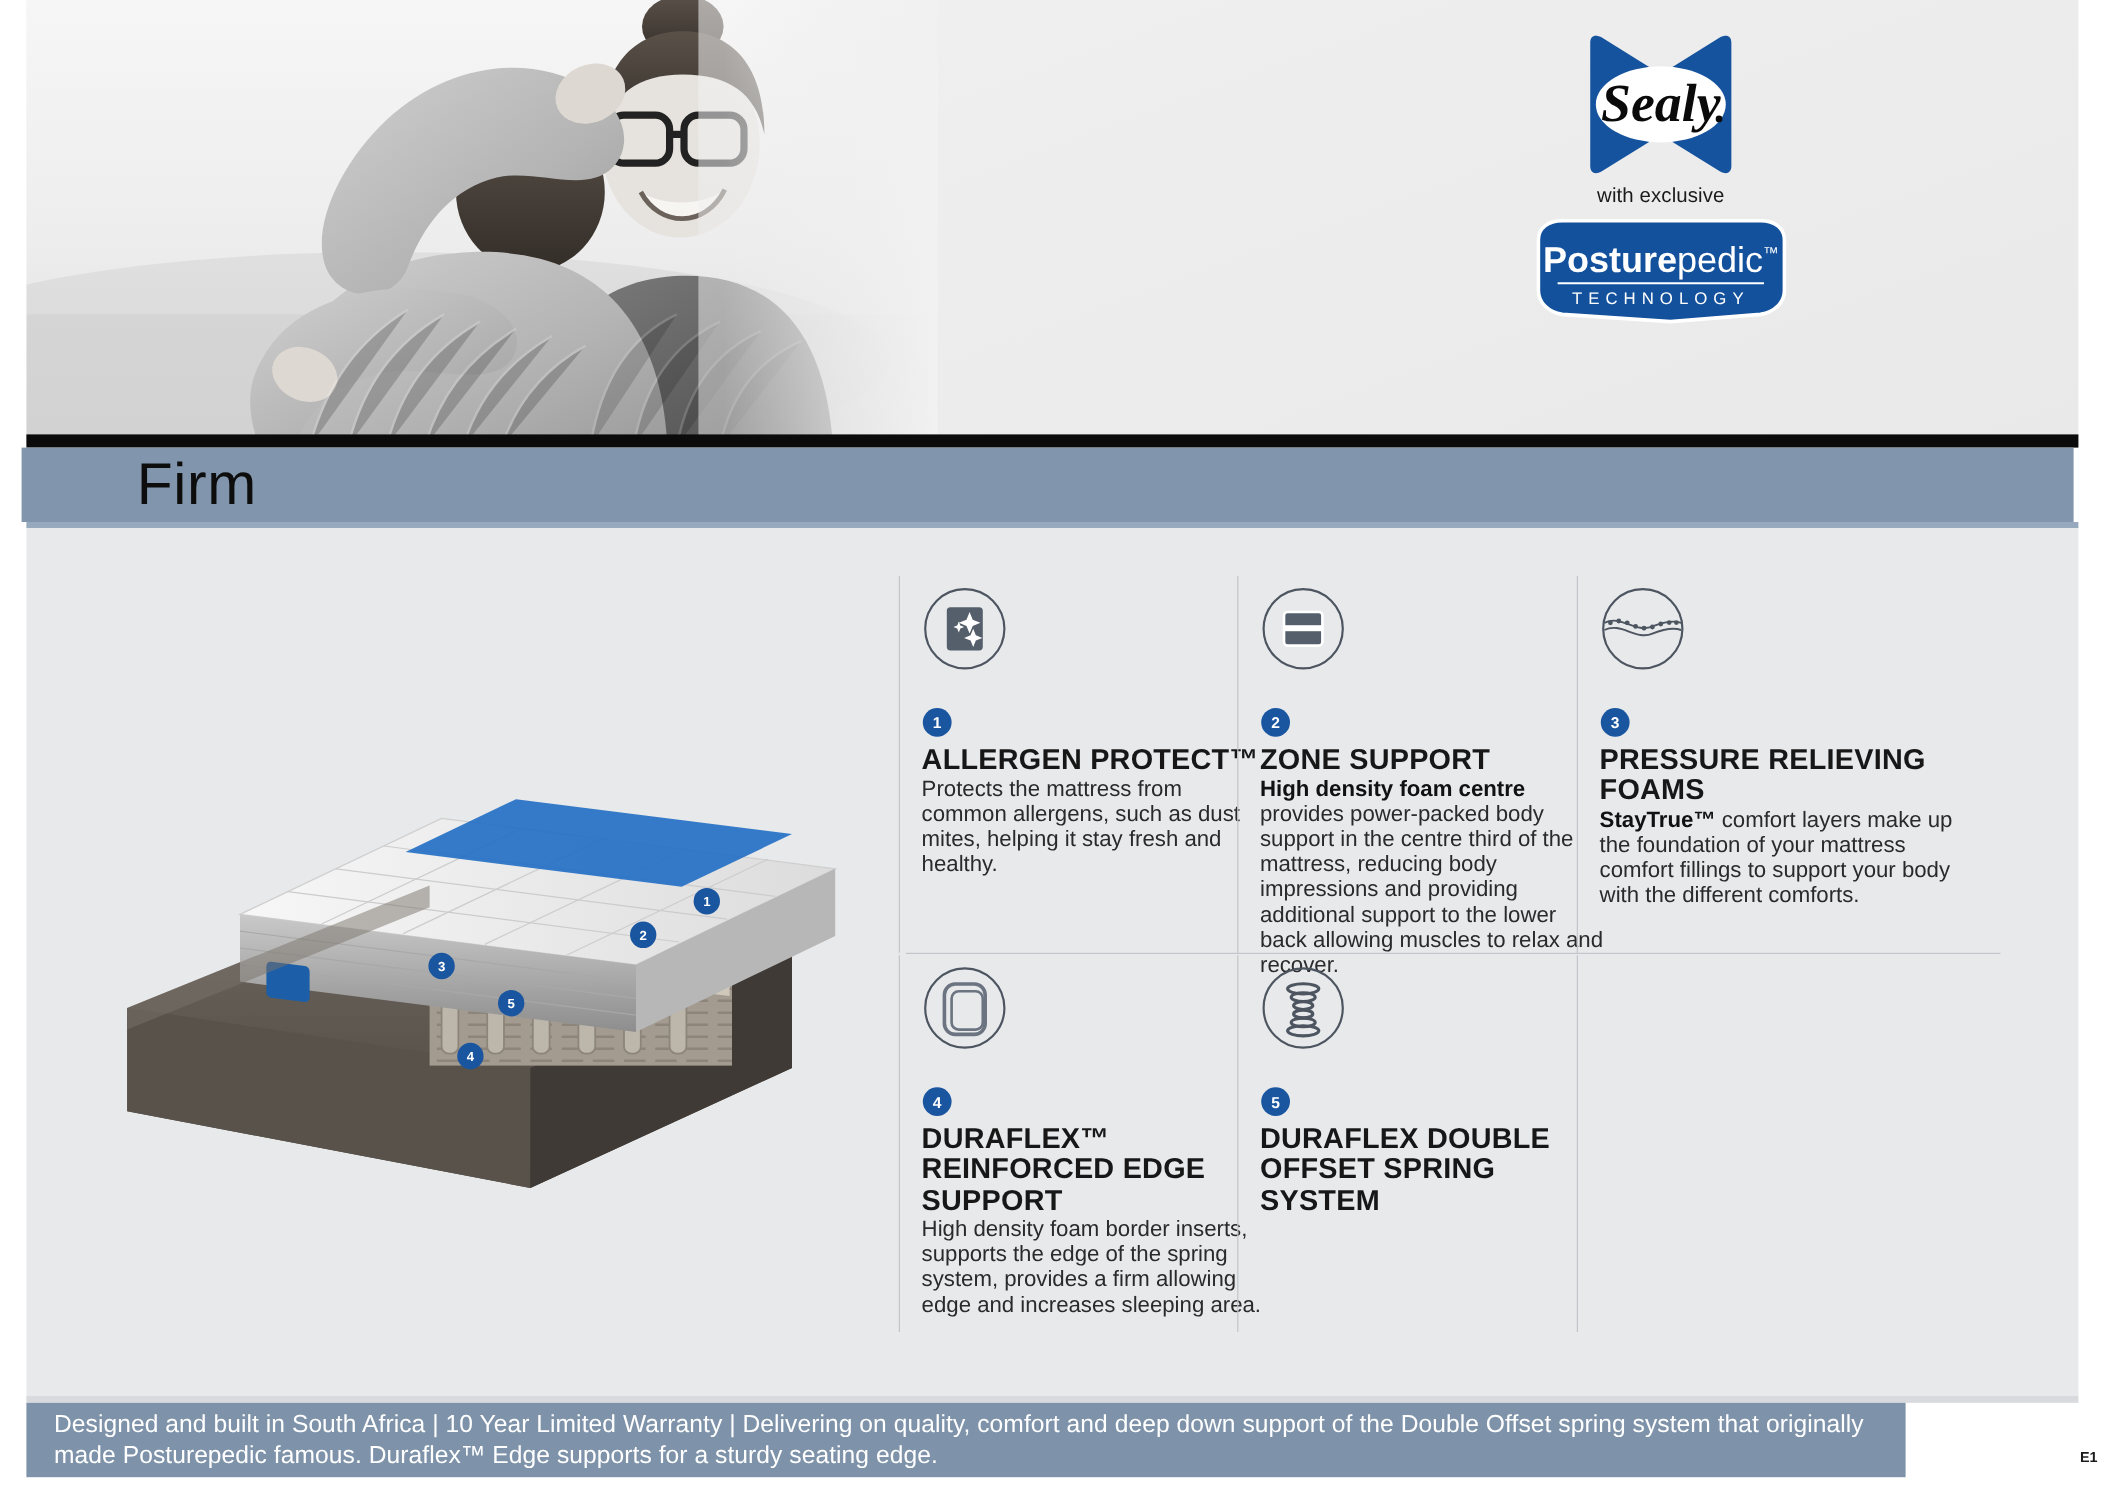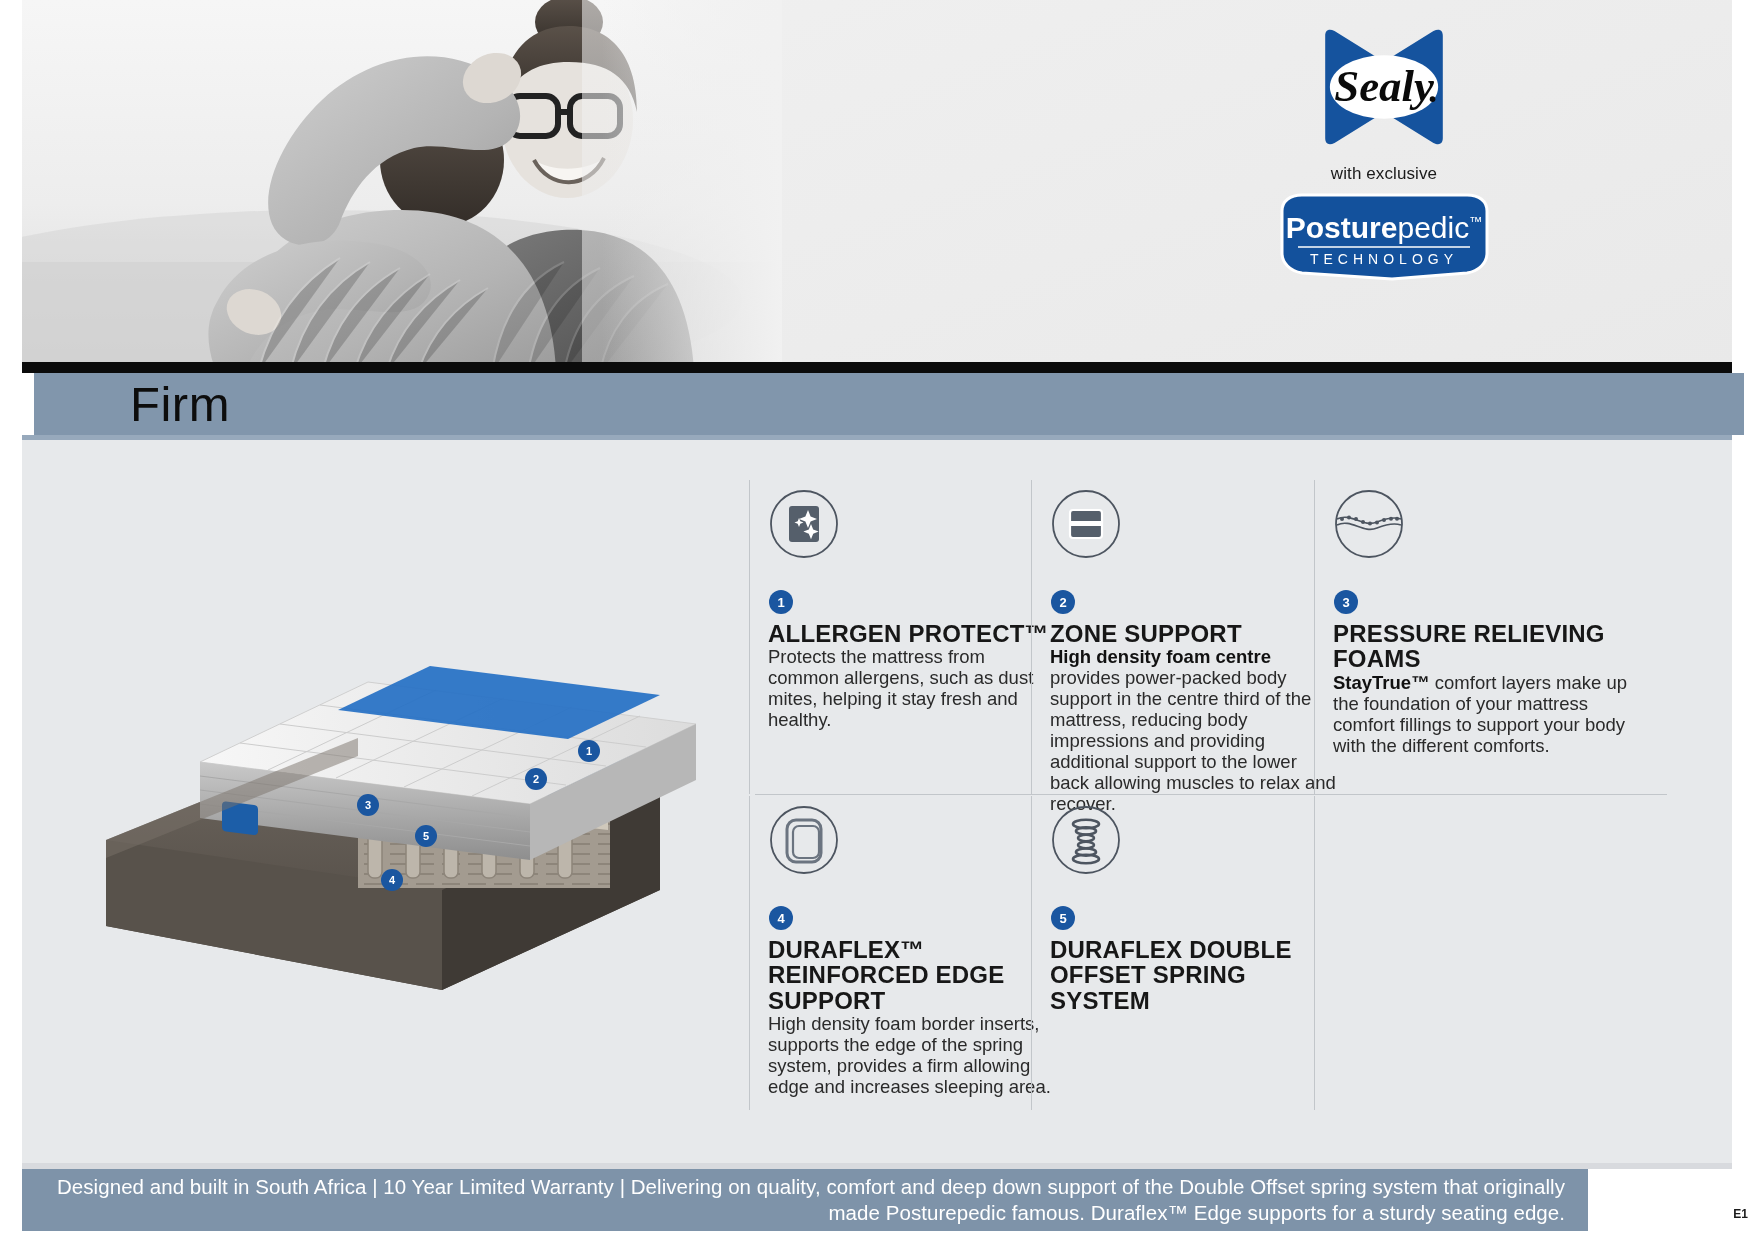--- a/index.html
+++ b/index.html
@@ -23,32 +23,32 @@
   }
   .hero-photo svg { display:block; }
 
   
   .logo-block {
     position: absolute; left: 1232px; top: 28px;
     width: 260px; text-align: center;
   }
   .sealy-logo { width: 140px; height: 118px; margin: 0 auto; display:block; }
   .with-exclusive {
-    margin-top: 18px;
+    margin-top: 7px;
     font-size: 17px; color: #1a1a1a; letter-spacing: .1px;
   }
   .pp-badge { width: 225px; height: 90px; margin: 7px auto 0; display:block; }
 
   
   .black-stripe {
     position: absolute; left: 22px; top: 362px; width: 1710px; height: 11px;
     background: #0b0b0b;
   }
   .title-bar {
-    position: absolute; left: 34px; top: 373px; width: 1710px; height: 62px;
+    position: absolute; left: 18px; top: 373px; width: 1710px; height: 62px;
     background: #8196ac;
   }
   .title-bar .title {
     position: absolute; left: 96px; top: 50%; transform: translateY(-50%);
     font-size: 49px; font-weight: 400; color: #0d0d0d; letter-spacing: .5px;
     font-family: "Liberation Sans", sans-serif;
   }
   .title-underline {
     position: absolute; left: 22px; top: 435px; width: 1710px; height: 5px;
     background: #97a9bc;
@@ -117,21 +117,21 @@
     position: absolute; left: 22px; top: 1163px; width: 1710px; height: 6px;
     background: #d8dade;
   }
   .footer {
     position: absolute; left: 22px; top: 1169px; width: 1566px; height: 62px;
     background: #7e93a9;
     display: flex; align-items: center; justify-content: center;
   }
   .footer-text {
     color: #ffffff; font-size: 20.5px; line-height: 1.26;
-    text-align: right; width: 1520px; letter-spacing: .05px;
+    text-align: left; width: 1520px; letter-spacing: .05px;
   }
   .corner-code {
     position: absolute; right: 6px; top: 1207px;
     font-size: 12px; color: #1b1b1b; font-weight: 600;
   }
 </style>
 </head>
 <body>
 
 <div class="page">

